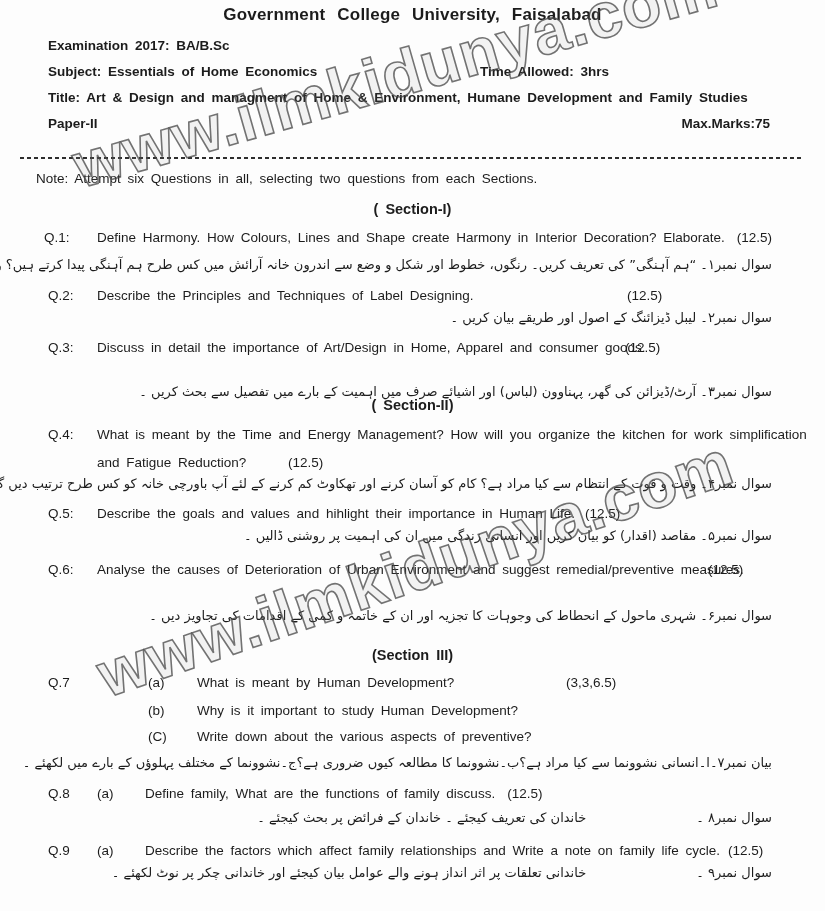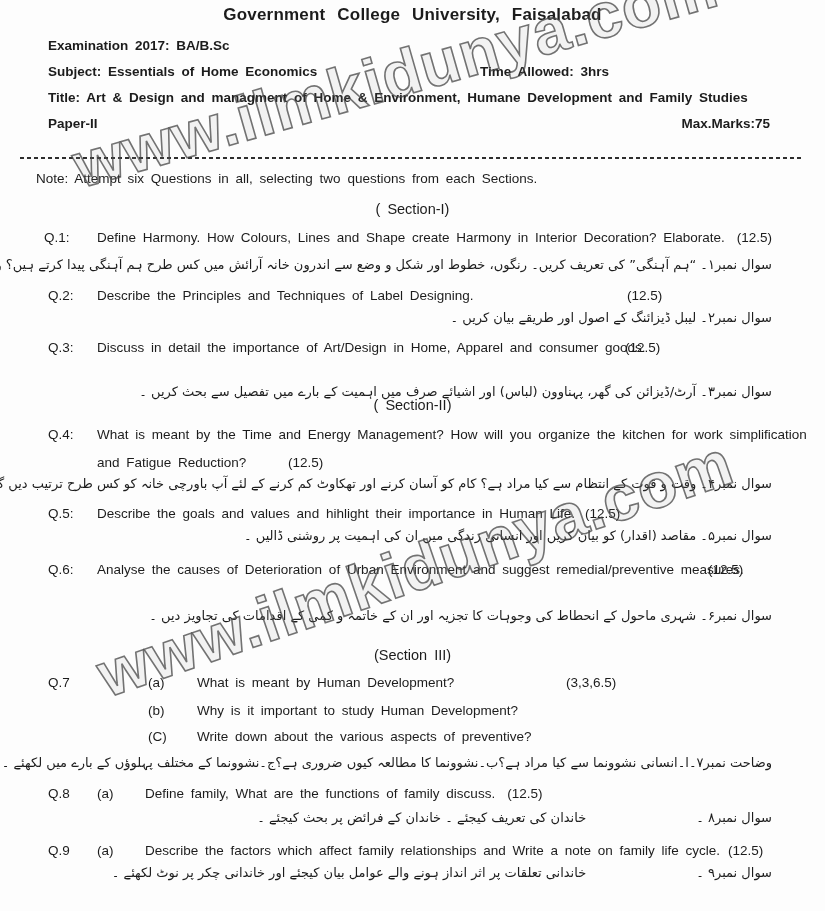--- a/index.html
+++ b/index.html
@@ -8,21 +8,21 @@
     background:#fdfdfd;color:#1c1c1c;
     font-family:"Liberation Sans","DejaVu Sans",sans-serif;
   }
   .page{position:absolute;inset:0;}
   .row{position:absolute;left:0;right:0;height:22px;white-space:nowrap;}
   .ps{position:absolute;top:0;font-size:13.5px;word-spacing:3px;}
   .bold{font-weight:700;}
   .doc-title{position:absolute;top:5px;left:0;right:0;text-align:center;
     font-size:17px;font-weight:700;word-spacing:7px;letter-spacing:.2px;}
   .section-heading{position:absolute;left:0;right:0;text-align:center;
-    font-size:14.5px;font-weight:400;word-spacing:3px;}
+    font-size:14.5px;font-weight:700;word-spacing:3px;}
   .dashes{position:absolute;left:20px;right:22px;top:157px;height:2px;
     background:repeating-linear-gradient(90deg,#2e2e2e 0 4px,transparent 4px 7px);}
   .urdu{position:absolute;left:48px;right:53px;direction:rtl;text-align:right;
     font-family:"DejaVu Sans",sans-serif;font-size:13px;line-height:24px;white-space:nowrap;}
   .urdu-flex{display:flex;justify-content:space-between;white-space:nowrap;}
   .urdu-pair{display:flex;justify-content:flex-start;gap:110px;white-space:nowrap;}
   .inline-marks{margin-left:12px;}
   .watermark{
     position:absolute;white-space:nowrap;font-weight:700;font-size:64px;
     font-family:"Liberation Sans",sans-serif;letter-spacing:1px;
@@ -127,21 +127,21 @@
   </div>
   <div class="row" style="top:703px">
     <span class="ps" style="left:148px">(b)</span>
     <span class="ps" style="left:197px">Why is it important to study Human Development?</span>
   </div>
   <div class="row" style="top:729px">
     <span class="ps" style="left:148px">(C)</span>
     <span class="ps" style="left:197px">Write down about the various aspects of preventive?</span>
   </div>
   <div class="urdu urdu-flex" style="top:751px;left:120px">
-    <span>وضاحت نمبر۷۔</span>
+    <span>بیان نمبر۷۔</span>
     <span>ا۔</span>
     <span>انسانی نشوونما سے کیا مراد ہے؟</span>
     <span>ب۔</span>
     <span>نشوونما کا مطالعہ کیوں ضروری ہے؟</span>
     <span>ج۔</span>
     <span>نشوونما کے مختلف پہلوؤں کے بارے میں لکھئے ۔</span>
   </div>
 
   <div class="row" style="top:786px">
     <span class="ps" style="left:48px">Q.8</span>

